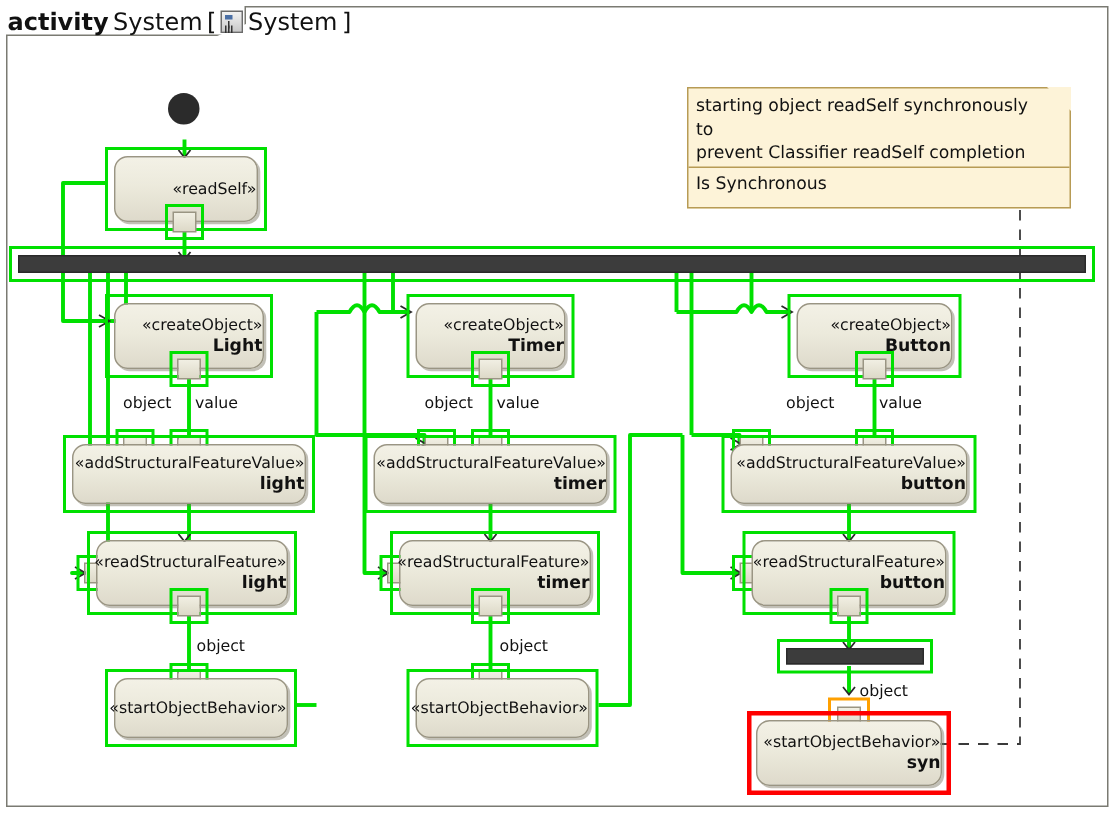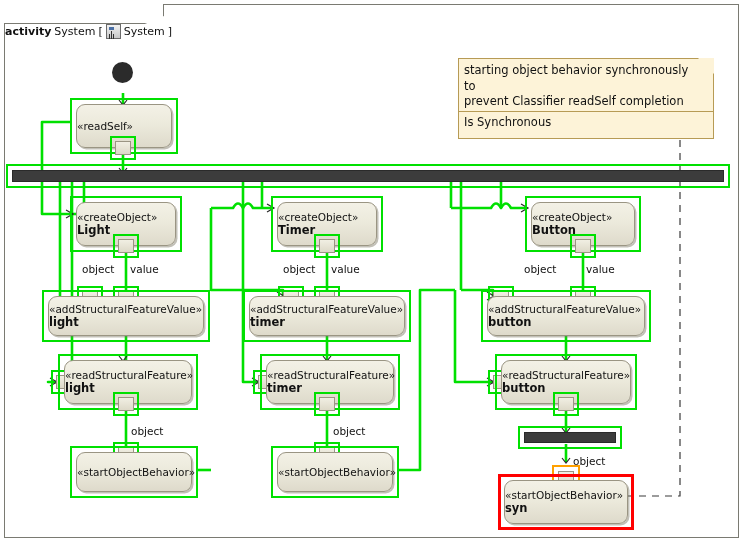--- a/index.html
+++ b/index.html
@@ -6,40 +6,40 @@
   body{width:744px;height:543px;overflow:hidden;
        font-family:"DejaVu Sans","Liberation Sans",sans-serif;}
   #canvas{position:relative;width:744px;height:543px;background:#fff;}
 
   
   .frame{position:absolute;left:4px;top:4px;width:735px;height:534px;
          border:1px solid #7a7a72;box-sizing:border-box;background:transparent;}
   .frame-tab{position:absolute;left:4px;top:4px;height:20px;
              border:1px solid #7a7a72;border-top:none;border-left:none;
              background:#fff;box-sizing:border-box;}
-  .frame-tab-inner{position:absolute;left:5px;top:22px;height:18px;
-             display:flex;align-items:center;gap:3px;font-size:11px;color:#111;
+  .frame-tab-inner{position:absolute;left:5px;top:5px;height:18px;
+             display:flex;align-items:center;gap:3px;font-size:16px;color:#111;
              white-space:nowrap;}
   .frame-tab-inner b{font-weight:bold;}
   .tab-icon{display:inline-block;width:13px;height:13px;border:1px solid #6b6b6b;
             background:linear-gradient(#f2f2f2,#c9c9c9);position:relative;
             vertical-align:middle;}
   .tab-icon::before{content:"";position:absolute;left:2px;top:2px;width:5px;height:3px;
             background:#4a6fa5;}
   .tab-icon::after{content:"";position:absolute;left:4px;top:6px;width:1px;height:5px;
             background:#333;box-shadow:-2px 3px 0 0 #333, 2px 3px 0 0 #333,0 3px 0 0 #333;}
 
   
   svg.layer{position:absolute;left:0;top:0;width:744px;height:543px;overflow:visible;}
 
   
   .act{position:absolute;box-sizing:border-box;border:1px solid #9a9583;border-radius:9px;
        background:linear-gradient(180deg,#f3f1e6 0%,#eceadc 45%,#dedacb 100%);
        box-shadow:1.5px 1.5px 0 rgba(120,115,95,.45);
-       display:flex;flex-direction:column;align-items:flex-start;justify-content:center;
+       display:flex;flex-direction:column;align-items:flex-end;justify-content:center;
        color:#111;line-height:1.15;}
   .act .stereo{font-size:10.5px;}
   .act .nm{font-size:11.5px;font-weight:bold;margin-top:1px;}
 
   
   .sel{position:absolute;box-sizing:border-box;border:2.5px solid #00e000;
        background:transparent;pointer-events:none;}
   .sel-red{position:absolute;box-sizing:border-box;border:3px solid #ff0000;
        background:transparent;pointer-events:none;}
   .sel-orange{position:absolute;box-sizing:border-box;border:2.5px solid #ffa000;
@@ -180,21 +180,21 @@
     </g>
 
     <g stroke="#3a3a3a" stroke-width="1.2" fill="none" stroke-dasharray="7,6">
       <path d="M680,140 L680,496 L625,496"></path>
     </g>
   </svg>
 
   <div class="note" style="left:458px;top:58px;width:256px;height:81px;">
     <div class="fold2"></div>
     <div class="note-body">
-      <div>starting object behavior synchronously to</div>
+      <div>starting object readSelf synchronously to</div>
       <div>prevent Classifier readSelf completion</div>
     </div>
     <div class="note-div" style="top:52px;"></div>
     <div class="note-sec" style="top:56px;">Is Synchronous</div>
   </div>
 
   <div class="initial" style="left:112px;top:62px;"></div>
 
   <div class="act" style="left:76px;top:104px;width:96px;height:44px;">
     <div class="stereo">«readSelf»</div>

